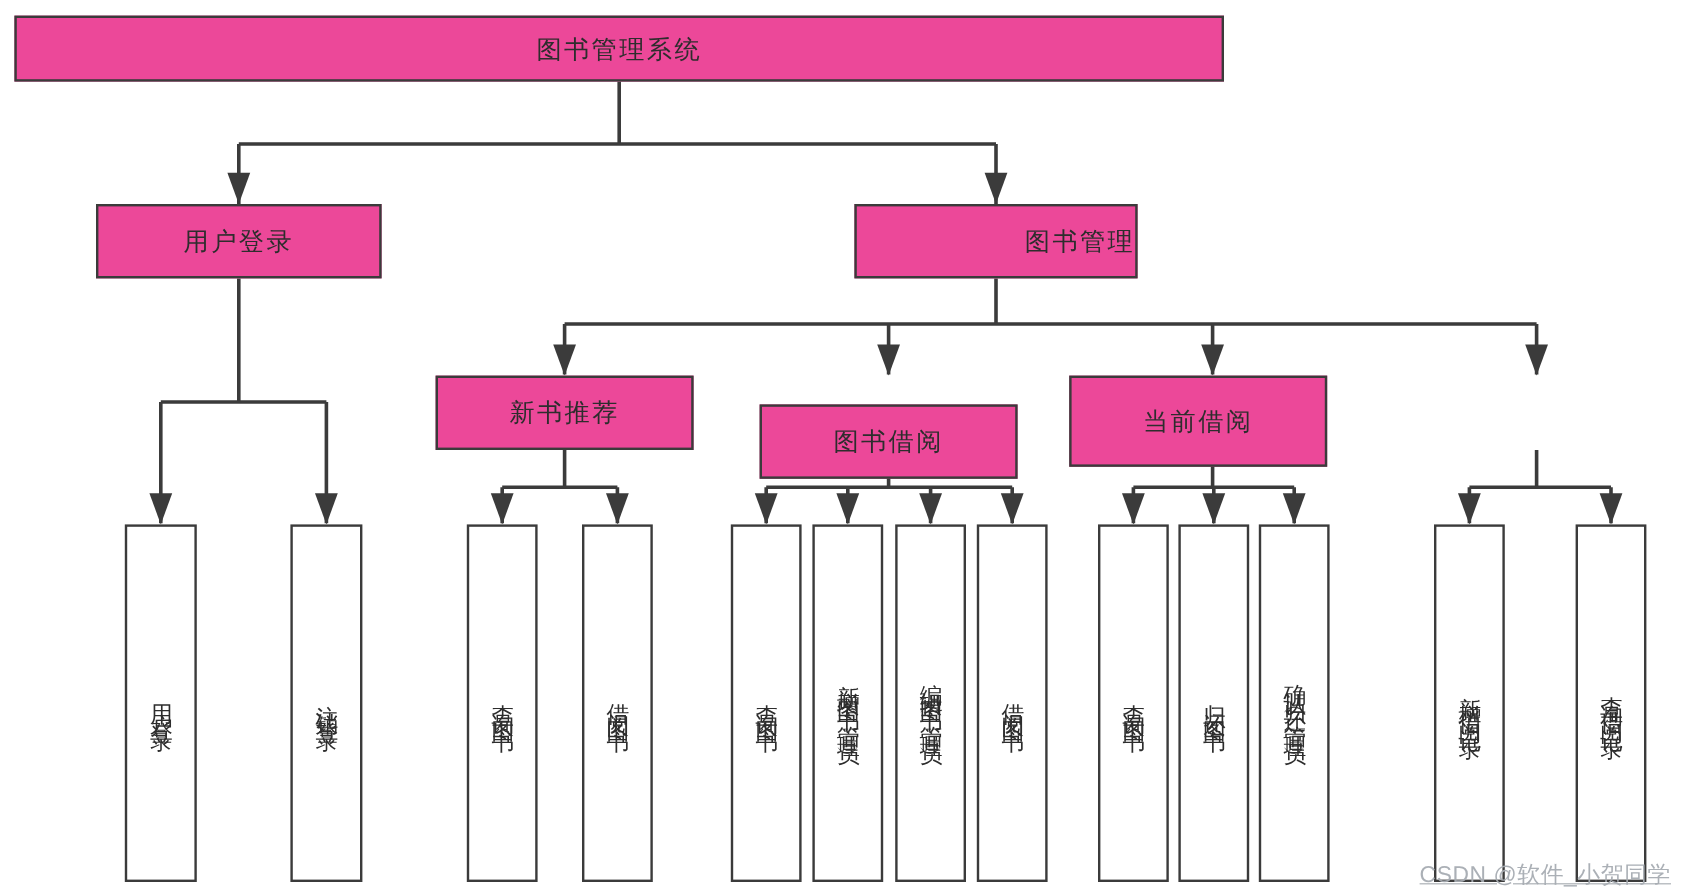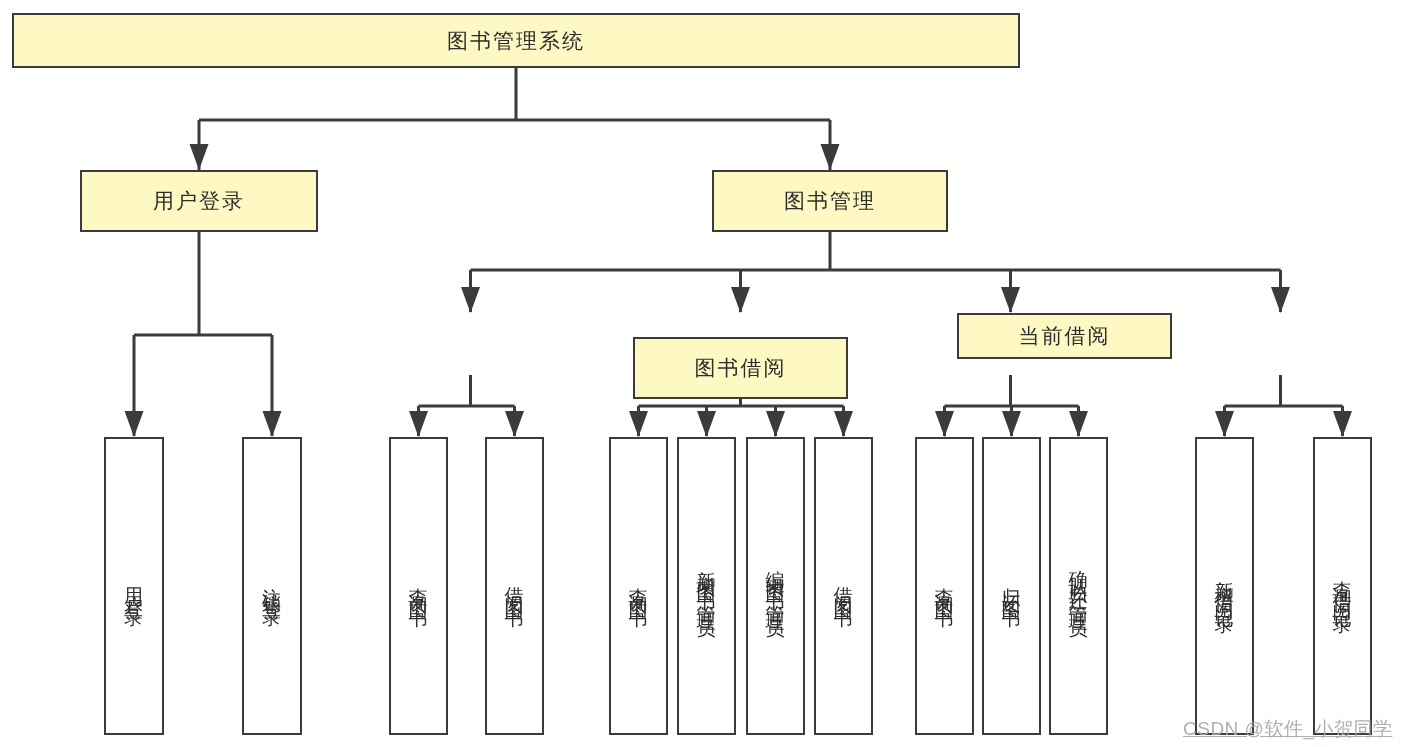--- a/index.html
+++ b/index.html
@@ -19,21 +19,21 @@
     position: absolute;
     left: 0;
     top: 0;
     width: 1405px;
     height: 747px;
   }
   .node {
     position: absolute;
     box-sizing: border-box;
     border: 2.5px solid #3b3b3b;
-    background: #fef9c3;
+    background: #ec4899;
     display: flex;
     align-items: center;
     justify-content: center;
     font-size: 21px;
     letter-spacing: 2px;
     color: #2d2d2d;
     white-space: nowrap;
   }
   .leaf {
     position: absolute;
@@ -125,28 +125,31 @@
     </g>
   </svg>
 
   <div class="node" style="left:12px; top:13px; width:1008px; height:55px;">
     <span>图书管理系统</span>
   </div>
 
   <div class="node" style="left:80px; top:170px; width:238px; height:62px;">
     <span>用户登录</span>
   </div>
-  <div class="node" style="left:712px; top:170px; width:236px; height:62px;">
+  <div class="node" style="left:712px; top:170px; width:236px; height:62px;justify-content:flex-end;">
     <span>图书管理</span>
   </div>
 
+  <div class="node" style="left:363px; top:313px; width:215px; height:62px;">
+    <span>新书推荐</span>
+  </div>
   <div class="node" style="left:633px; top:313px; width:215px; height:62px;margin-top:24px;">
     <span>图书借阅</span>
   </div>
-  <div class="node" style="left:957px; top:313px; width:215px; height:46px;justify-content:center;">
+  <div class="node" style="left:891px; top:313px; width:215px; height:76px;justify-content:center;">
     <span>当前借阅</span>
   </div>
 
   <div class="leaf" style="left:104px; width:60px;">
     <span class="vtext">用户登录</span>
   </div>
   <div class="leaf" style="left:242px; width:60px;">
     <span class="vtext">注销登录</span>
   </div>
 

